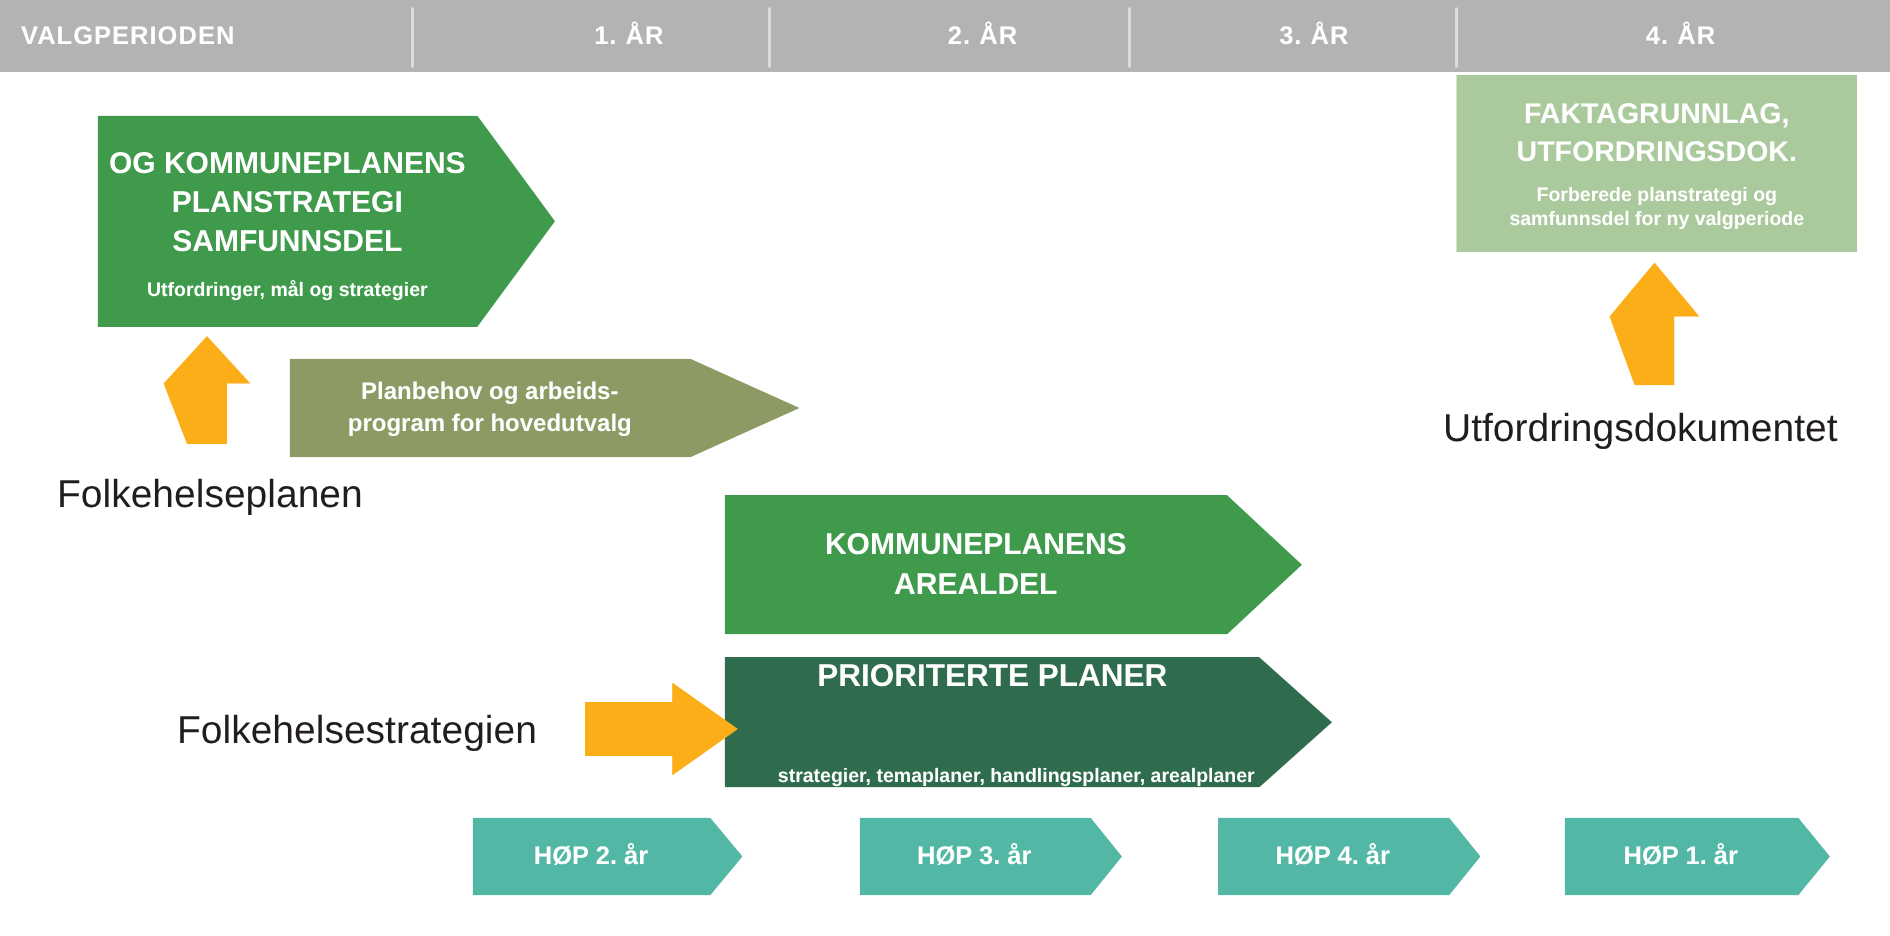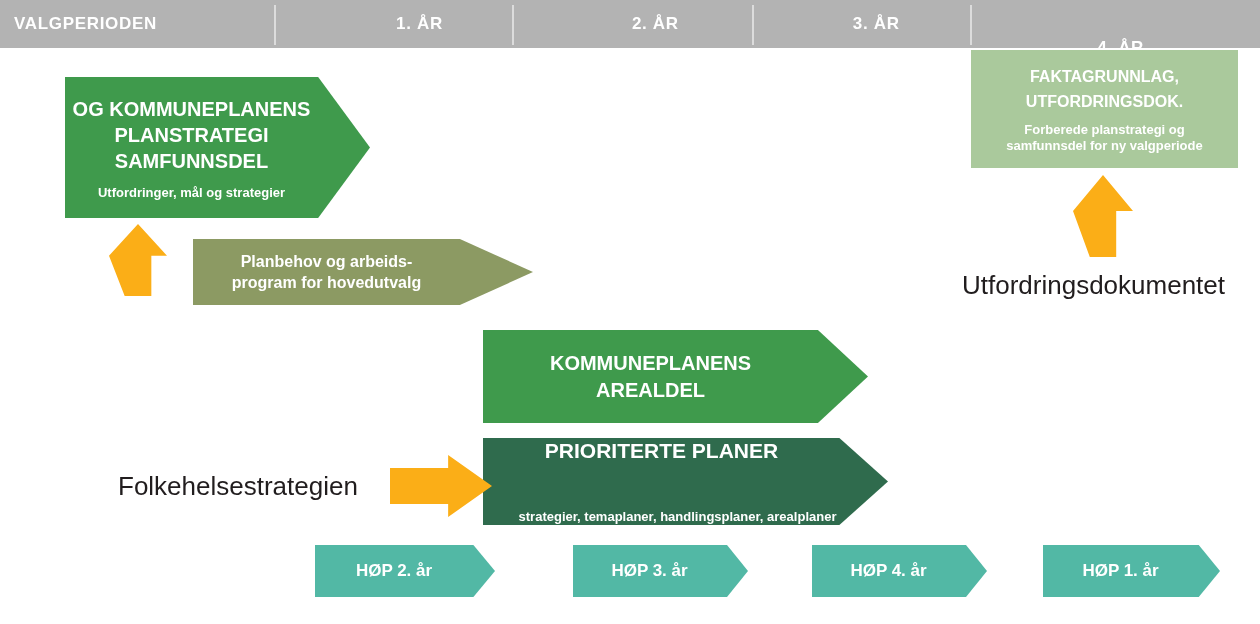--- a/index.html
+++ b/index.html
@@ -21,21 +21,21 @@
   }
   .hcell {
     height: 48px;
     display: flex; align-items: center; justify-content: center;
     color: #ffffff; font-weight: bold; font-size: 17px; letter-spacing: 0.04em;
   }
   .hcell.c0 { width: 310px; justify-content: flex-start; padding-left: 14px; box-sizing: border-box; }
   .hcell.c1 { width: 249px; }
   .hcell.c2 { width: 240px; }
   .hcell.c3 { width: 218px; }
-  .hcell.c4 { width: 289px; margin-top: 24px; }
+  .hcell.c4 { width: 289px; }
   .hdiv {
     position: absolute; top: 5px; bottom: 3px; width: 2px;
     background: var(--divider);
   }
   .hdiv.d1 { left: 274px; } .hdiv.d2 { left: 512px; }
   .hdiv.d3 { left: 752px; } .hdiv.d4 { left: 970px; }
 
   
   .arrow {
     position: absolute;
@@ -60,21 +60,21 @@
     background: var(--olive);
     clip-path: polygon(0 0, 78.5% 0, 100% 50%, 78.5% 100%, 0 100%);
     padding-right: 73px;
   }
   .planbehov .heading { font-weight: bold; font-size: 16px; line-height: 21px; white-space: nowrap; }
 
   .fakta {
     left: 971px; top: 50px; width: 267px; height: 118px;
     background: var(--green-light);
   }
-  .fakta .heading { font-weight: bold; font-size: 16px; line-height: 25px; white-space: nowrap; }
+  .fakta .heading { font-weight: bold; font-size: 19px; line-height: 25px; white-space: nowrap; }
   .fakta .subtitle { font-weight: bold; font-size: 13px; line-height: 16px; margin-top: 8px; }
   .fakta .subtitle span { display: block; }
 
   .arealdel {
     left: 483px; top: 330px; width: 385px; height: 93px;
     background: var(--green-medium);
     clip-path: polygon(0 0, 87% 0, 100% 50%, 87% 100%, 0 100%);
     padding-right: 50px;
   }
   .arealdel .heading { font-weight: bold; font-size: 20px; line-height: 27px; }
@@ -185,16 +185,17 @@
 
   <div class="arrow hop hop1">HØP 2. år</div>
   <div class="arrow hop hop2">HØP 3. år</div>
   <div class="arrow hop hop3">HØP 4. år</div>
   <div class="arrow hop hop4">HØP 1. år</div>
 
   <div class="oarrow oup1"></div>
   <div class="oarrow oup2"></div>
   <div class="oarrow oright"></div>
 
+  <div class="note folkehelseplanen">Folkehelseplanen</div>
   <div class="note folkehelsestrategien">Folkehelsestrategien</div>
   <div class="note utfordringsdokumentet">Utfordringsdokumentet</div>
 
 </div>
 
 </body></html>

